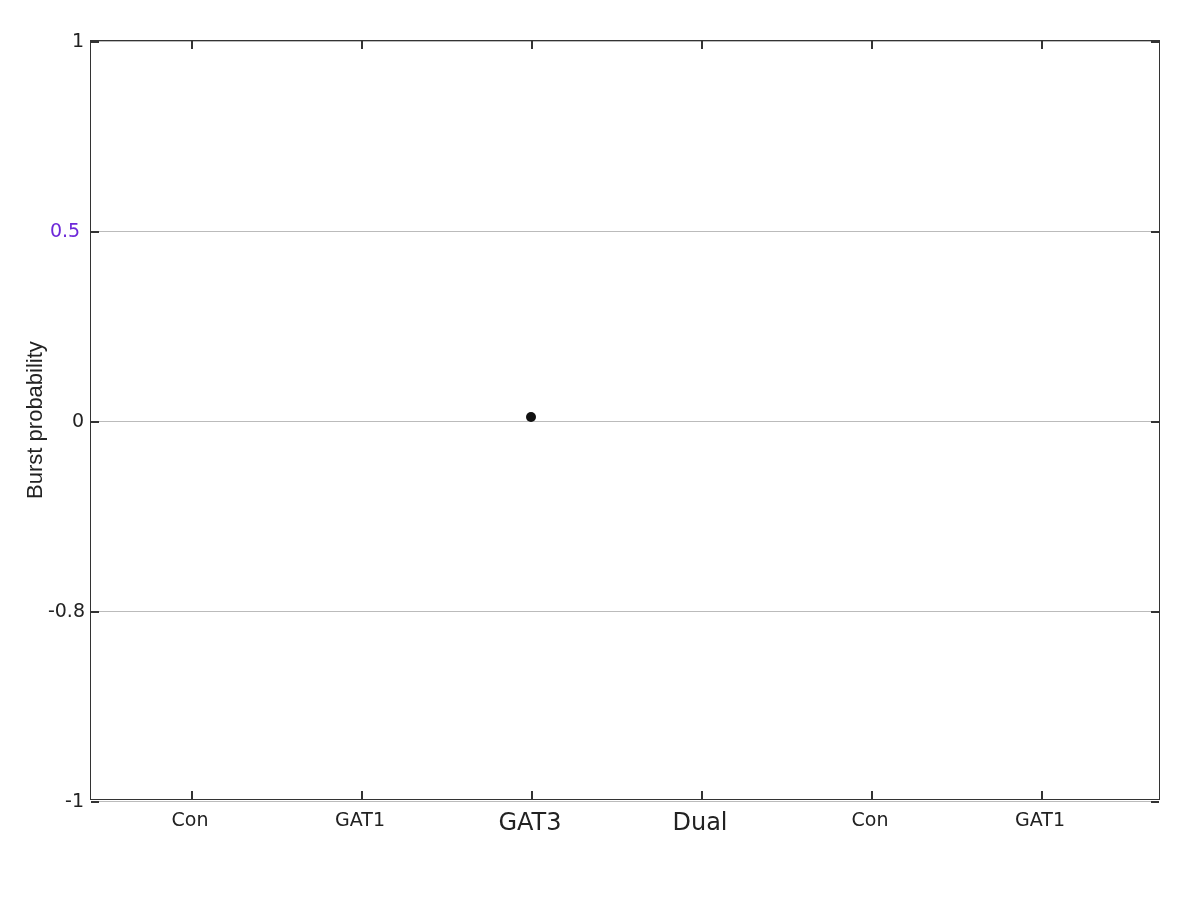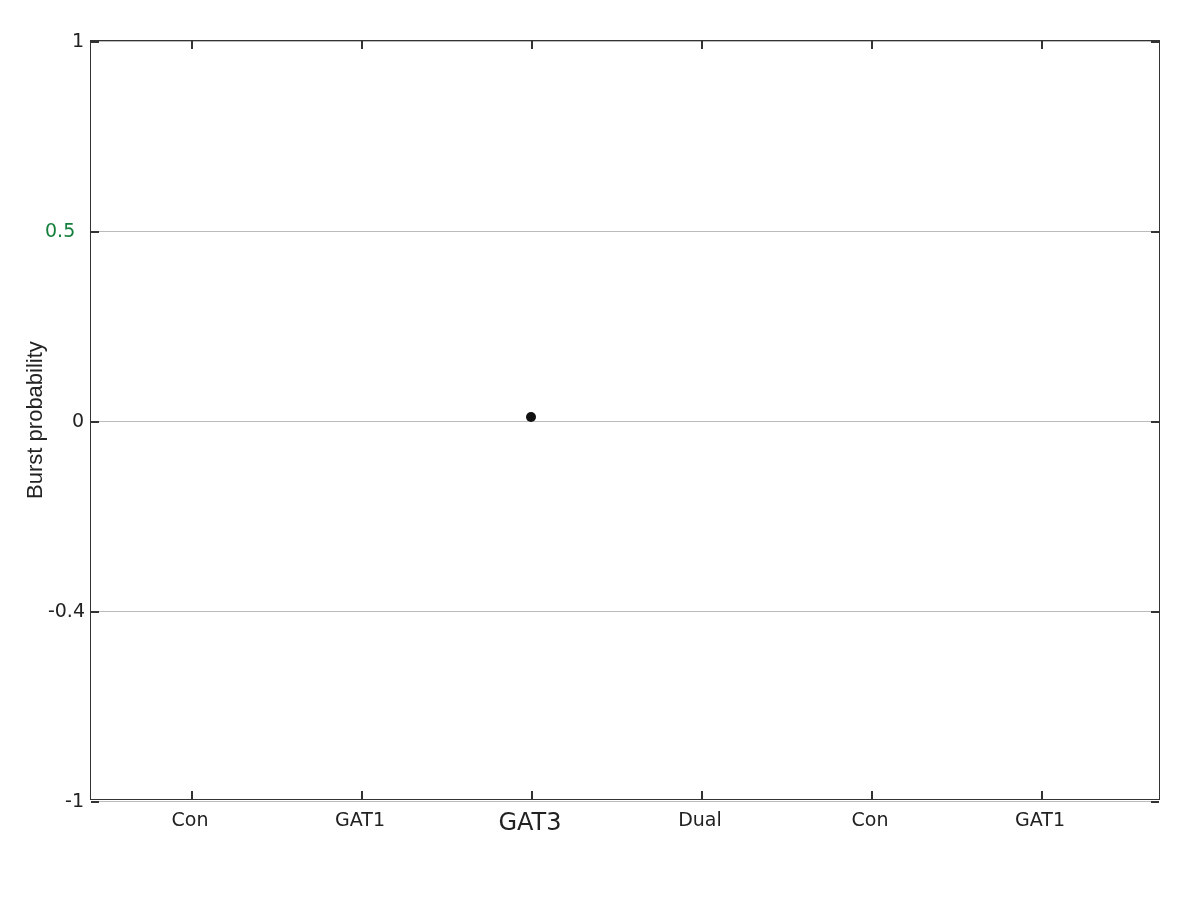--- a/index.html
+++ b/index.html
@@ -79,43 +79,43 @@
     <div style="position:absolute; top:0; left:780px; width:1.5px; height:8px; background:#333;"></div>
     <div style="position:absolute; top:0; left:950px; width:1.5px; height:8px; background:#333;"></div>
 
     <div class="data-point" style="left:440px; top:376px;"></div>
 
   </div>
 
   <div style="position:absolute; left:62px; top:calc(40px + 0px - 11px); font-size:19px; color:#222; text-align:right; width:22px;">
     <span>1</span>
   </div>
-  <div style="position:absolute; left:45px; top:calc(40px + 190px - 11px); font-size:19px; color:#15803d; text-align:left; width:40px;">
+  <div style="position:absolute; left:45px; top:calc(40px + 190px - 11px); font-size:19px; color:#6d28d9; text-align:center; width:40px;">
     <span>0.5</span>
   </div>
   <div style="position:absolute; left:62px; top:calc(40px + 380px - 11px); font-size:19px; color:#222; text-align:right; width:22px;">
     <span>0</span>
   </div>
   <div style="position:absolute; left:38px; top:calc(40px + 570px - 11px); font-size:19px; color:#222; text-align:right; width:47px;">
-    <span>-0.4</span>
+    <span>-0.8</span>
   </div>
   <div style="position:absolute; left:52px; top:calc(40px + 760px - 11px); font-size:19px; color:#222; text-align:right; width:32px;">
     <span>-1</span>
   </div>
 
   <div style="position:absolute; top:808px; left:calc(90px + 100px); transform:translateX(-50%); font-size:19px; color:#222; white-space:nowrap;">
     <span>Con</span>
   </div>
   <div style="position:absolute; top:808px; left:calc(90px + 270px); transform:translateX(-50%); font-size:19px; color:#222; white-space:nowrap;">
     <span>GAT1</span>
   </div>
   <div style="position:absolute; top:808px; left:calc(90px + 440px); transform:translateX(-50%); font-size:24px; color:#222; white-space:nowrap;">
     <span>GAT3</span>
   </div>
-  <div style="position:absolute; top:808px; left:calc(90px + 610px); transform:translateX(-50%); font-size:19px; color:#222; white-space:nowrap;">
+  <div style="position:absolute; top:808px; left:calc(90px + 610px); transform:translateX(-50%); font-size:24px; color:#222; white-space:nowrap;">
     <span>Dual</span>
   </div>
   <div style="position:absolute; top:808px; left:calc(90px + 780px); transform:translateX(-50%); font-size:19px; color:#222; white-space:nowrap;">
     <span>Con</span>
   </div>
   <div style="position:absolute; top:808px; left:calc(90px + 950px); transform:translateX(-50%); font-size:19px; color:#222; white-space:nowrap;">
     <span>GAT1</span>
   </div>
 
 </div>

